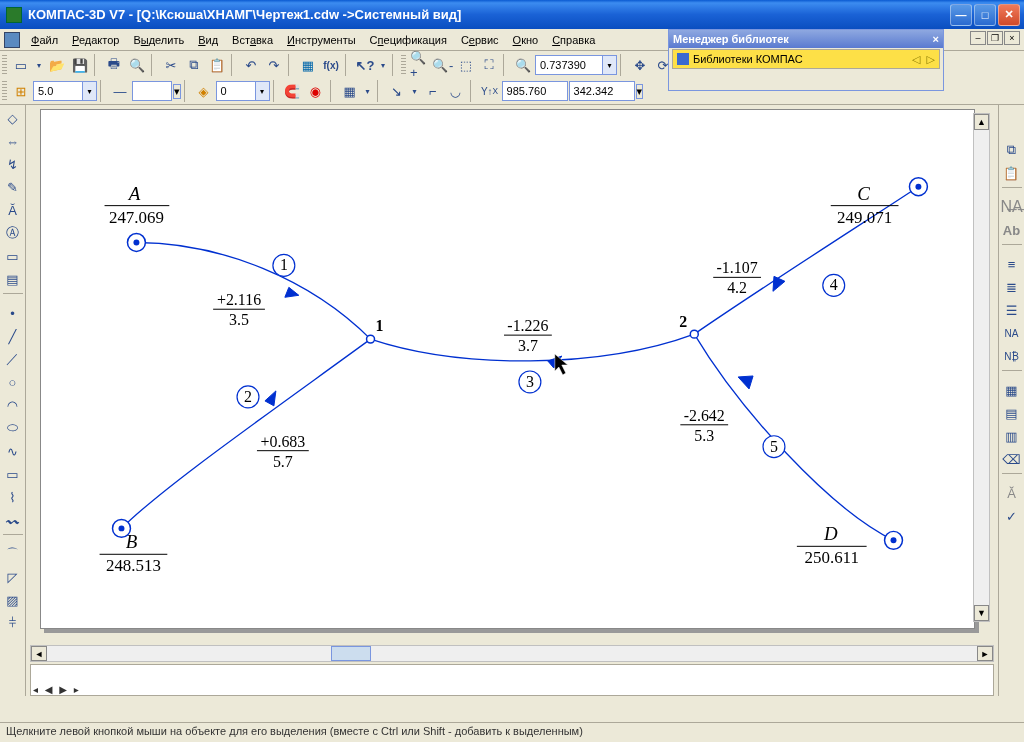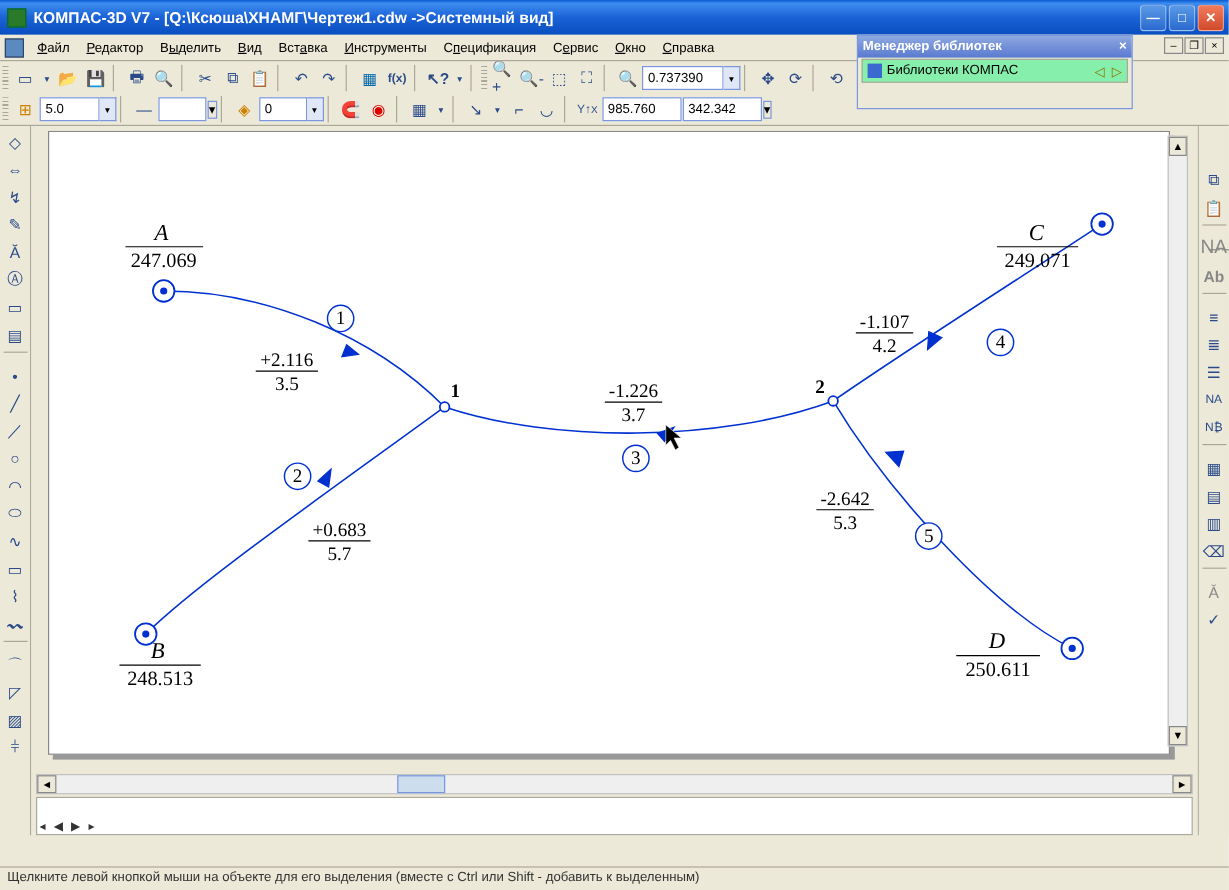--- a/index.html
+++ b/index.html
@@ -60,21 +60,21 @@
   .menubar .app-small-icon {
     width:16px;height:16px;background:#5a8ac0;margin-right:4px;
     display:inline-block;border:1px solid #346;
   }
   .mdi-btns { position:absolute; right:4px; top:2px; display:flex; gap:1px;}
   .mdi-btns .mb { width:16px;height:14px;border:1px solid #888;background:#ece9d8;font-size:9px;line-height:12px;text-align:center;}
   
   .libmgr {
     position:absolute;
     right: 80px; top: 29px;
-    width: 230px; height: 62px;
+    width: 276px; height: 62px;
     background:#ece9d8;
     border:1px solid #7a96df;
     z-index: 5;
     font-size:11px;
   }
   .libmgr .lm-title {
     background: linear-gradient(#8ea8e0,#5a7ad0);
     color:#fff; font-weight:bold;
     padding:2px 4px; display:flex; justify-content:space-between;
     height:18px; align-items:center;
@@ -84,21 +84,21 @@
   .libmgr .tabchip {
     background:#fff; border:1px solid #aca899; padding:1px 3px;
     font-size:10px; display:flex; align-items:center; gap:2px;
     height:16px; overflow:hidden; white-space:nowrap;
   }
   .libmgr .tabchip .ti { width:10px;height:10px;display:inline-block;}
   .libmgr .tabchip .ti.blue { background:#3a6ad0;}
   .libmgr .tabchip .ti.yellow { background:#f0c040;}
   .libmgr .lm-active {
     display:flex; align-items:center; padding:3px 4px; gap:4px;
-    background:#86efac; margin:1px 3px 0 3px; border:1px solid #aca899;
+    background:#fde047; margin:1px 3px 0 3px; border:1px solid #aca899;
     position:relative;
   }
   .libmgr .lm-nav { position:absolute; right:4px; display:flex; gap:6px; color:#8a7a00;}
   
   .toolbars {
     background:#ece9d8;
     border-bottom:1px solid #aca899;
     padding:1px 2px 0 2px;
   }
   .tb-row { display:flex; align-items:center; height:26px; gap:1px;}

